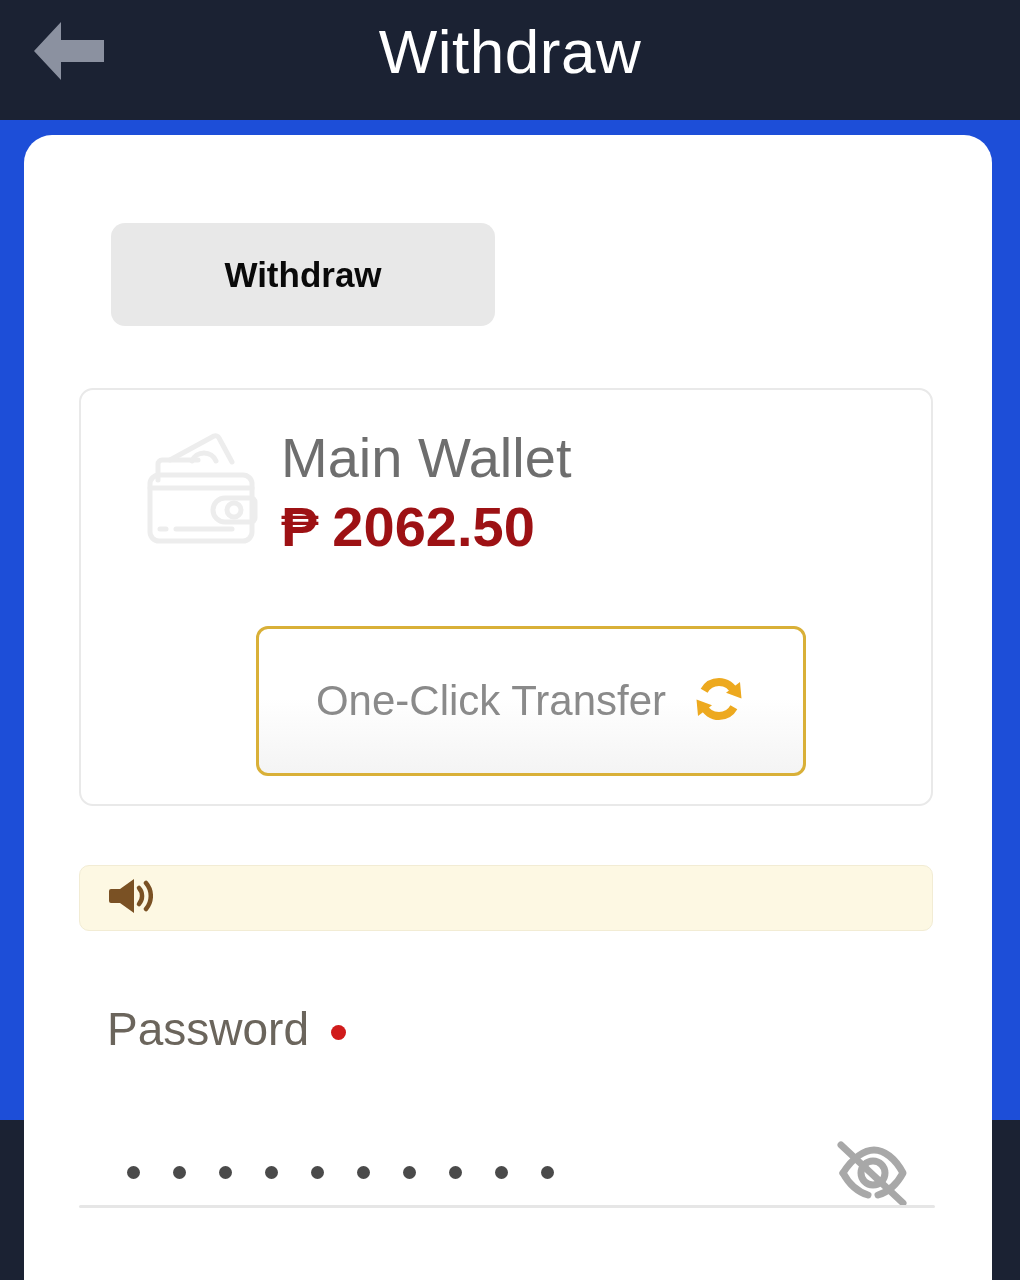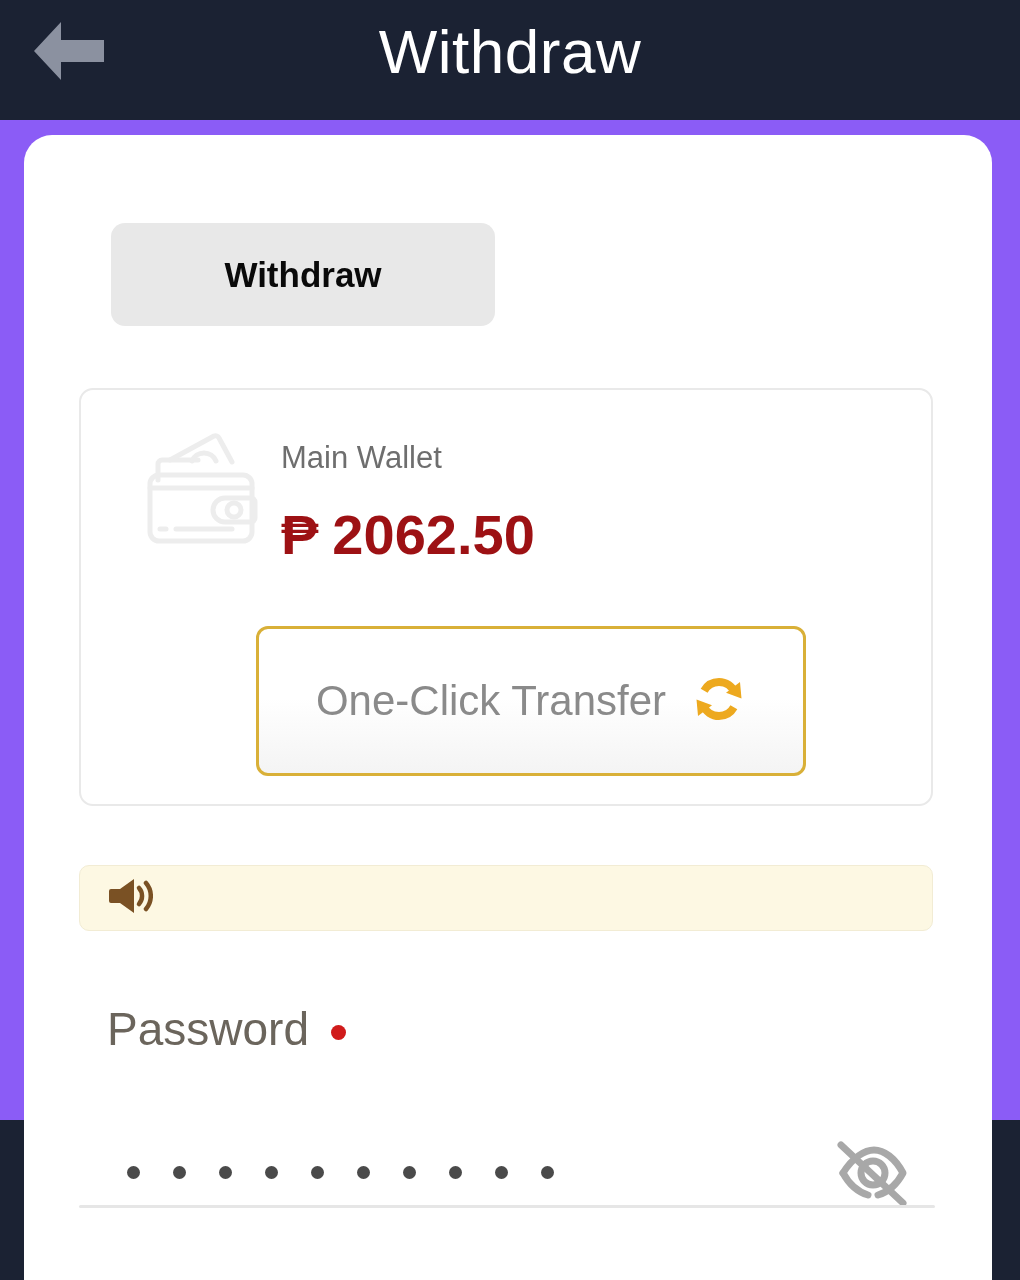--- a/index.html
+++ b/index.html
@@ -13,21 +13,21 @@
   body {
     background: #1b2233;
     font-family: "Liberation Sans", sans-serif;
     -webkit-font-smoothing: antialiased;
   }
 
   .screen {
     position: relative;
     width: 1020px;
     height: 1120px;
-    background: #8b5cf6;
+    background: #1d4ed8;
   }
 
   
   .header {
     position: absolute;
     top: 0; left: 0;
     width: 1020px;
     height: 120px;
     background: #1b2233;
   }
@@ -121,27 +121,27 @@
     width: 130px;
     height: 130px;
   }
 
   .wallet-text {
     position: absolute;
     left: 200px;
     top: 38px;
   }
   .wallet-name {
-    font-size: 31px;
+    font-size: 56px;
     color: #6e6e6e;
     line-height: 60px;
     white-space: nowrap;
   }
   .wallet-balance {
-    margin-top: 14px;
+    margin-top: 6px;
     font-size: 56px;
     font-weight: 700;
     color: #9d1114;
     line-height: 66px;
     white-space: nowrap;
   }
   .wallet-balance .cur { margin-right: 14px; }
 
   .transfer-btn {
     position: absolute;

